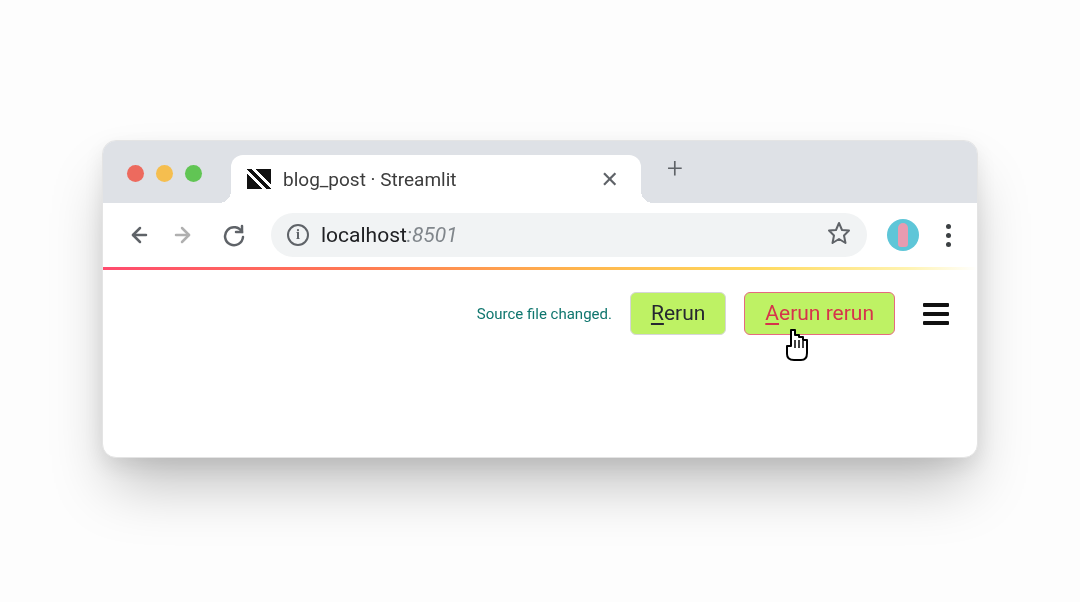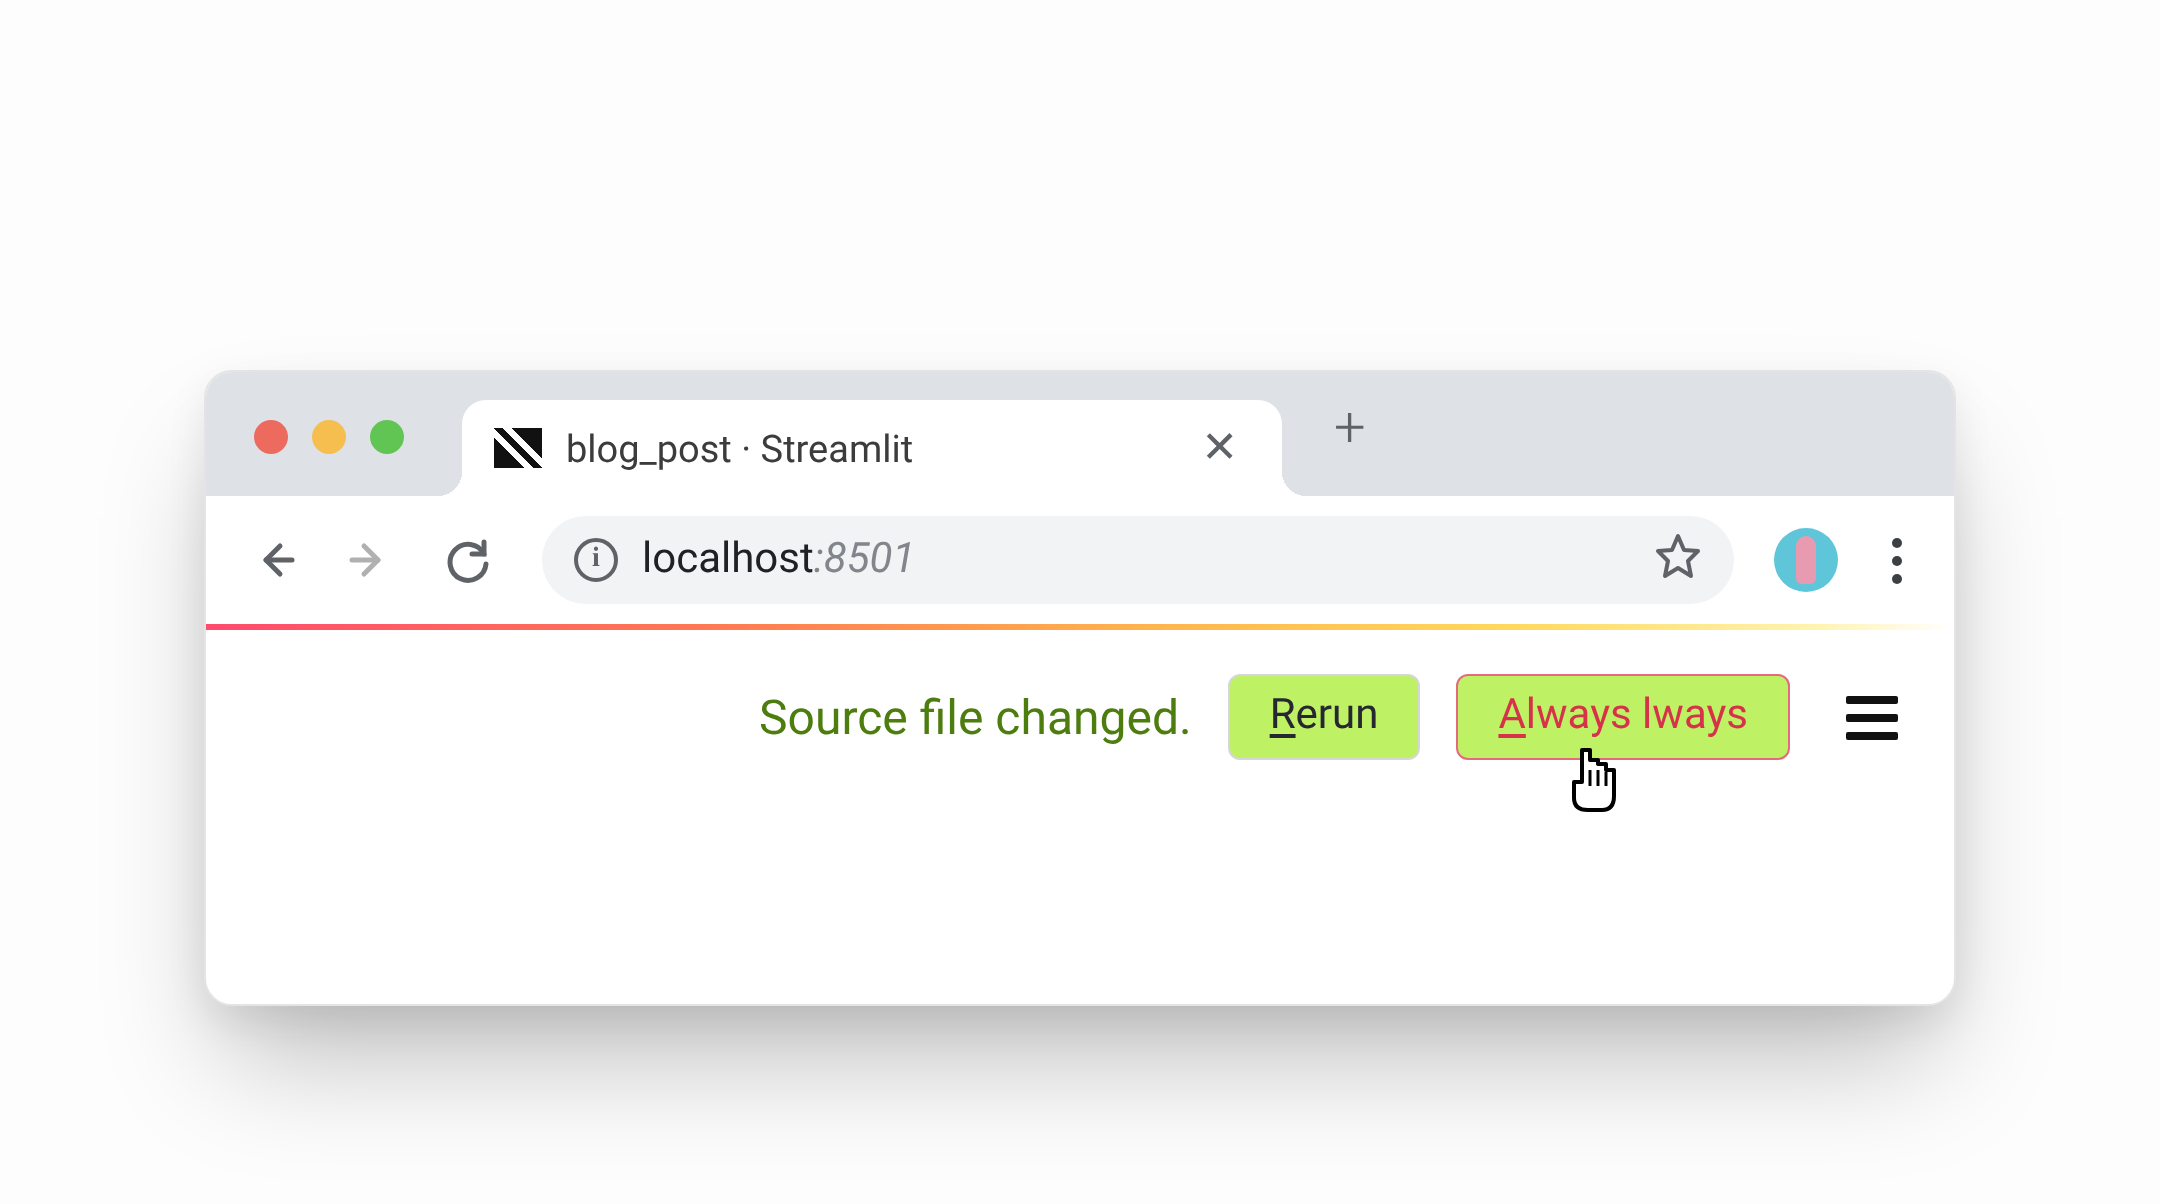--- a/index.html
+++ b/index.html
@@ -12,21 +12,20 @@
     justify-content: center;
     padding-top: 140px;
   }
   .window {
     width: 876px;
     border-radius: 14px;
     overflow: hidden;
     background: #fff;
     box-shadow: 0 35px 60px -10px rgba(0,0,0,0.25), 0 8px 20px rgba(0,0,0,0.08);
     border: 1px solid #e4e4e4;
-    margin-top: 45px;
   }
   .tab-strip {
     background: #dee1e6;
     height: 62px;
     display: flex;
     align-items: flex-end;
     padding: 0 12px;
     position: relative;
   }
   .traffic-lights {
@@ -182,22 +181,22 @@
   }
   .notify-row {
     display: flex;
     align-items: center;
     justify-content: flex-end;
     padding: 22px 24px 0 0;
     gap: 18px;
     position: relative;
   }
   .notify-text {
-    font-size: 24px;
-    color: #4d7c0f;
+    font-size: 15px;
+    color: #0f766e;
   }
   .btn {
     font-size: 21px;
     padding: 8px 20px;
     border-radius: 6px;
     background: #bef264;
     cursor: pointer;
     line-height: 1.2;
   }
   .btn-plain {
@@ -285,21 +284,21 @@
   </div>
 
   <div class="content">
     <div class="gradient-bar"></div>
     <div class="notify-row">
       <div class="notify-text">Source file changed.</div>
       <div class="btn btn-plain">
         <span class="ul">R</span><span>erun</span>
       </div>
       <div class="btn btn-primary">
-        <span class="ul">A</span><span>lways lways</span>
+        <span class="ul">A</span><span>erun rerun</span>
       </div>
       <div class="hamburger">
         <span></span>
           <span></span>
           <span></span>
       </div>
       <div class="cursor">
         <svg viewBox="0 0 30 34">
             <path d="M10 2 L10 18 L6 18 L6 26 Q6 32 13 32 L20 32 Q26 32 26 25 L26 12 L22 12 L22 9 L18 9 L18 7 L14 7 L14 2 Z" fill="#fff" stroke="#000" stroke-width="2" stroke-linejoin="round"></path>
             <line x1="14" y1="12" x2="14" y2="20" stroke="#000" stroke-width="1.5"></line>

